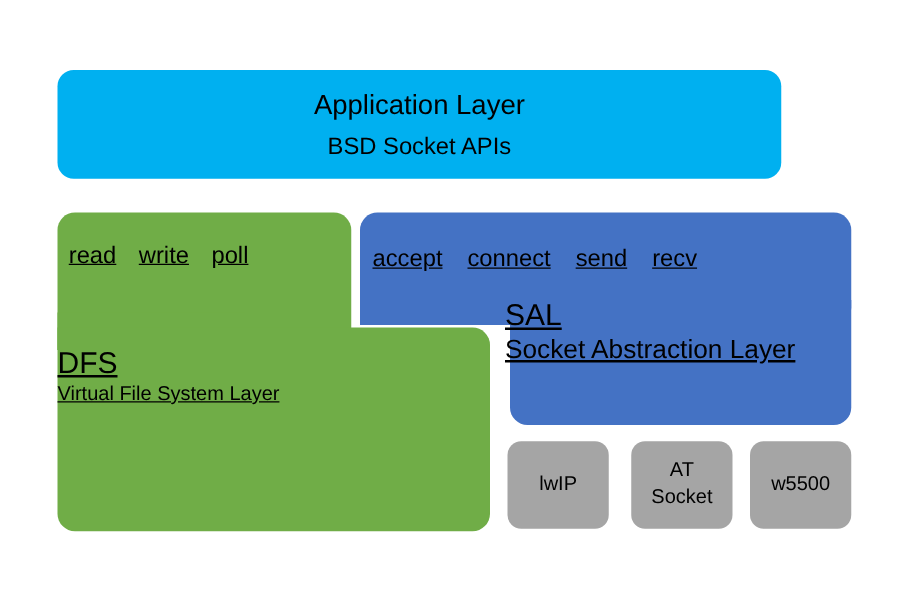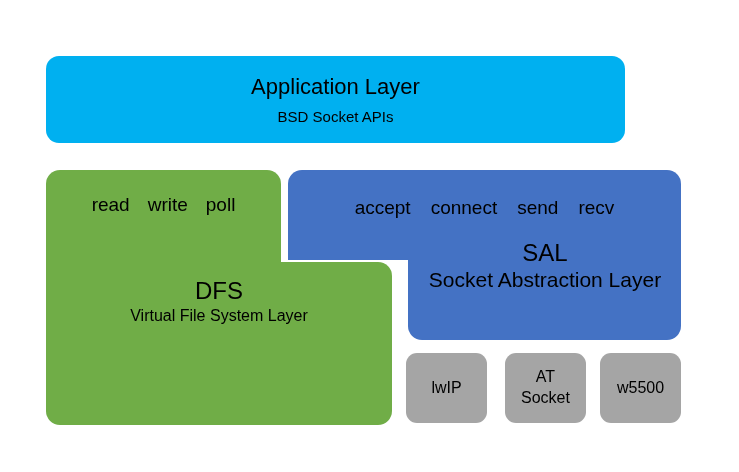--- a/index.html
+++ b/index.html
@@ -21,23 +21,24 @@
   }
 
   
   .block {
     position: absolute;
     box-sizing: border-box;
   }
   .block-text {
     position: absolute;
     color: #000000;
-    text-align: center;
+    text-align: left;
     line-height: 1.22;
     white-space: nowrap;
+    text-decoration: underline;
   }
 
   
   #app-layer {
     left: 46px;
     top: 56px;
     width: 579px;
     height: 87px;
     background: #00B0F0;
     border-radius: 13px;
@@ -45,21 +46,21 @@
     flex-direction: column;
     align-items: center;
     justify-content: center;
   }
   #app-layer .line1 {
     font-size: 22px;
     color: #000000;
     line-height: 1.35;
   }
   #app-layer .line2 {
-    font-size: 15px;
+    font-size: 19px;
     color: #000000;
     line-height: 1.35;
     margin-top: 6px;
   }
 
   
   
   #dfs-top {
     left: 46px;
     top: 170px;

